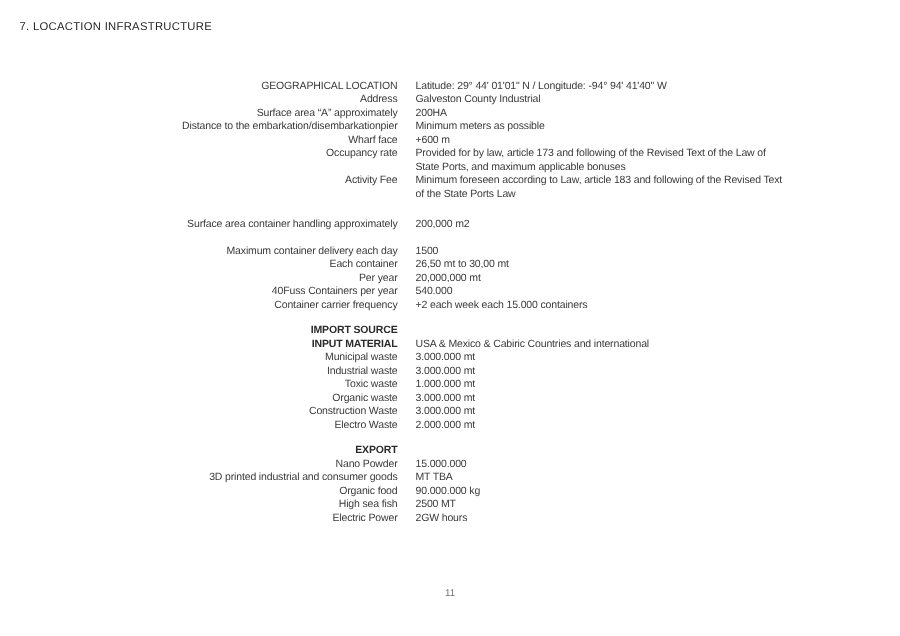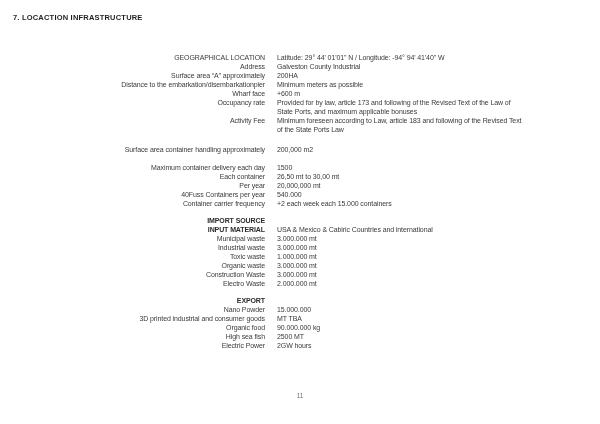--- a/index.html
+++ b/index.html
@@ -14,21 +14,21 @@
     background: #ffffff;
     font-family: "Liberation Sans", sans-serif;
     color: #3a3a3a;
     overflow: hidden;
   }
   .doc-title {
     position: absolute;
     left: 13px;
     top: 13px;
     font-size: 7.5px;
-    font-weight: bold;
+    font-weight: normal;
     letter-spacing: 0.2px;
     color: #1f1f1f;
     white-space: nowrap;
   }
   .content {
     position: absolute;
     left: 0;
     top: 53px;
     width: 600px;
     font-size: 7px;

